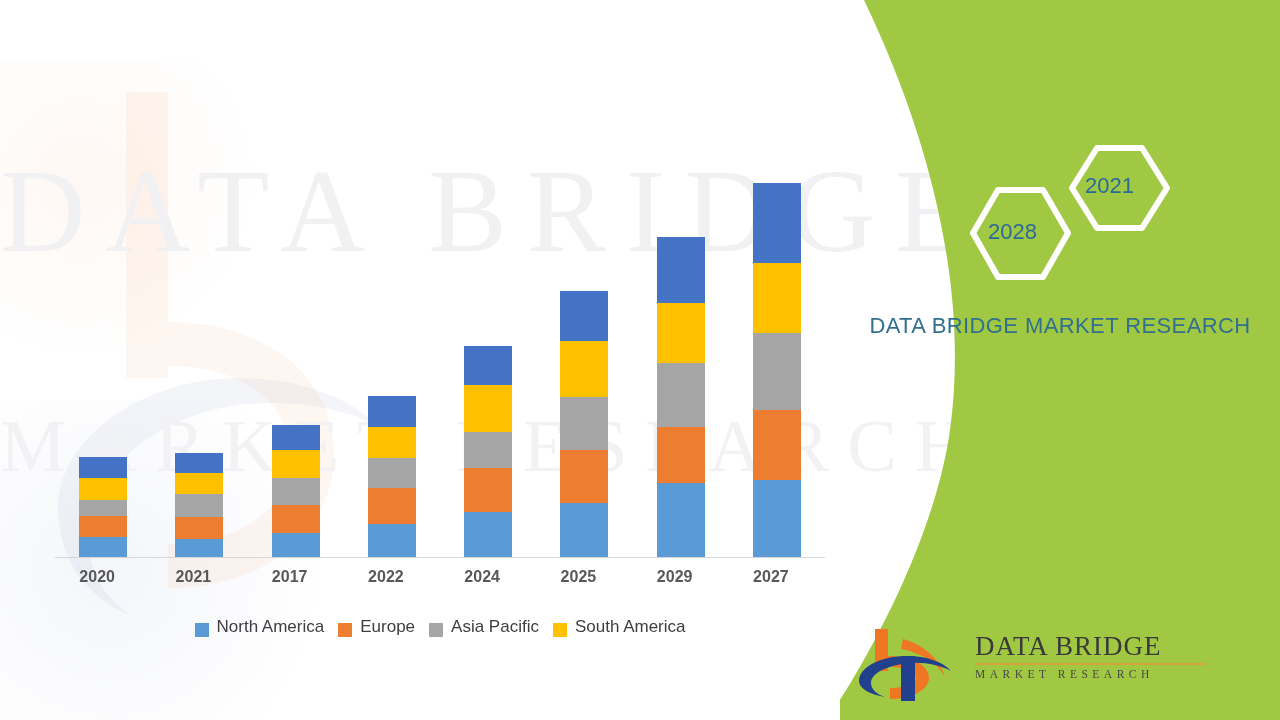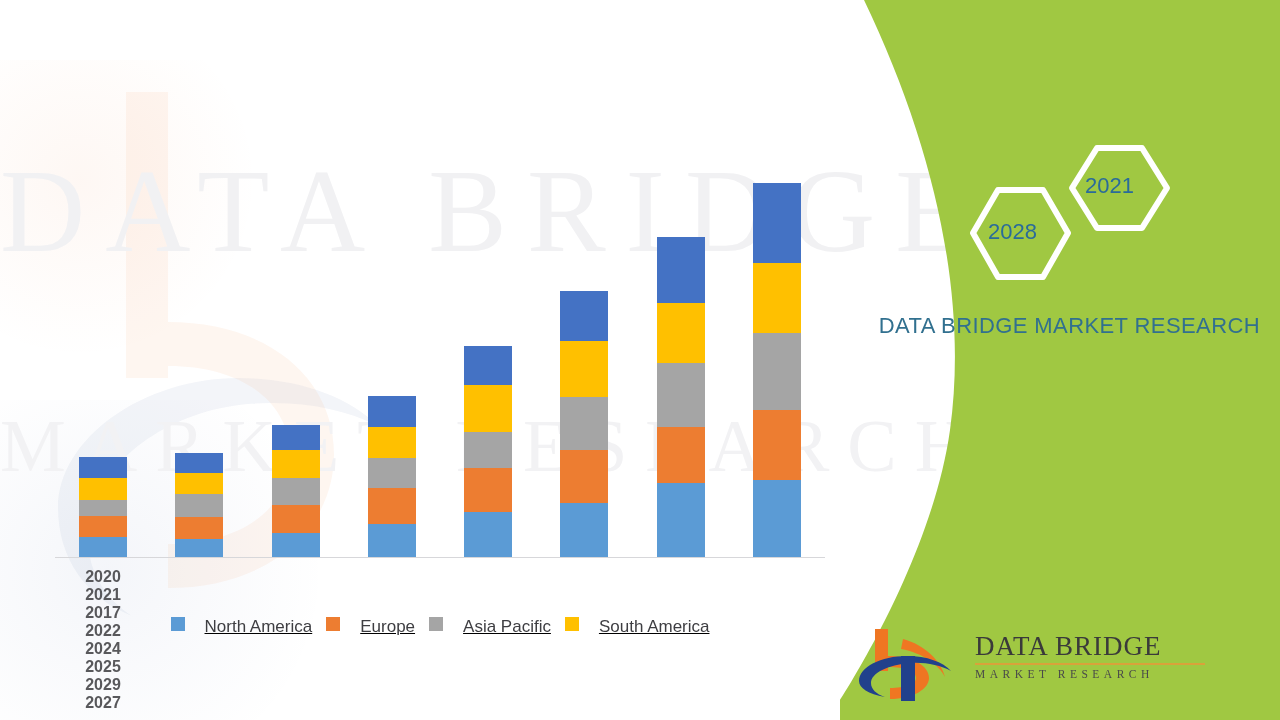--- a/index.html
+++ b/index.html
@@ -111,25 +111,24 @@
   .bar-stack {
     width: 48px;
     display: flex;
     flex-direction: column-reverse;
   }
   .seg { width: 100%; }
 
   
   #x-labels {
     position: absolute;
-    left: 55px; top: 568px;
+    left: 49px; top: 568px;
     width: 770px;
     display: flex;
     justify-content: space-around;
-    flex-direction: column;
   }
   #x-labels .xlab {
     width: 96px;
     text-align: center;
     font-size: 16px;
     font-weight: bold;
     color: #58585b;
   }
 
   
@@ -138,24 +137,23 @@
     left: 55px; top: 617px;
     width: 770px;
     display: flex;
     justify-content: center;
     align-items: center;
     gap: 14px;
     flex-wrap: nowrap;
   }
   .legend-item {
     display: flex;
-    align-items: flex-start;
-    gap: 20px;
+    align-items: flex-end;
+    gap: 8px;
     white-space: nowrap;
-    text-decoration: underline;
   }
   .legend-swatch {
     width: 14px; height: 14px;
     display: inline-block;
     flex: none;
   }
   .legend-label {
     font-size: 17px;
     color: #3e3e42;
   }
@@ -195,21 +193,21 @@
     color: #2a6b9a;
     font-weight: 400;
   }
   #hex-2021-label { left: 135px; top: 33px; }
   #hex-2028-label { left: 38px; top: 79px; text-align: right; }
 
   #brand-text {
     position: absolute;
     left: 20px; top: 310px;
     width: 400px;
-    text-align: right;
+    text-align: center;
     font-size: 22px;
     line-height: 1.45;
     color: #31708f;
     letter-spacing: .4px;
     z-index: 3;
   }
 
   
   #logo {
     position: absolute;

